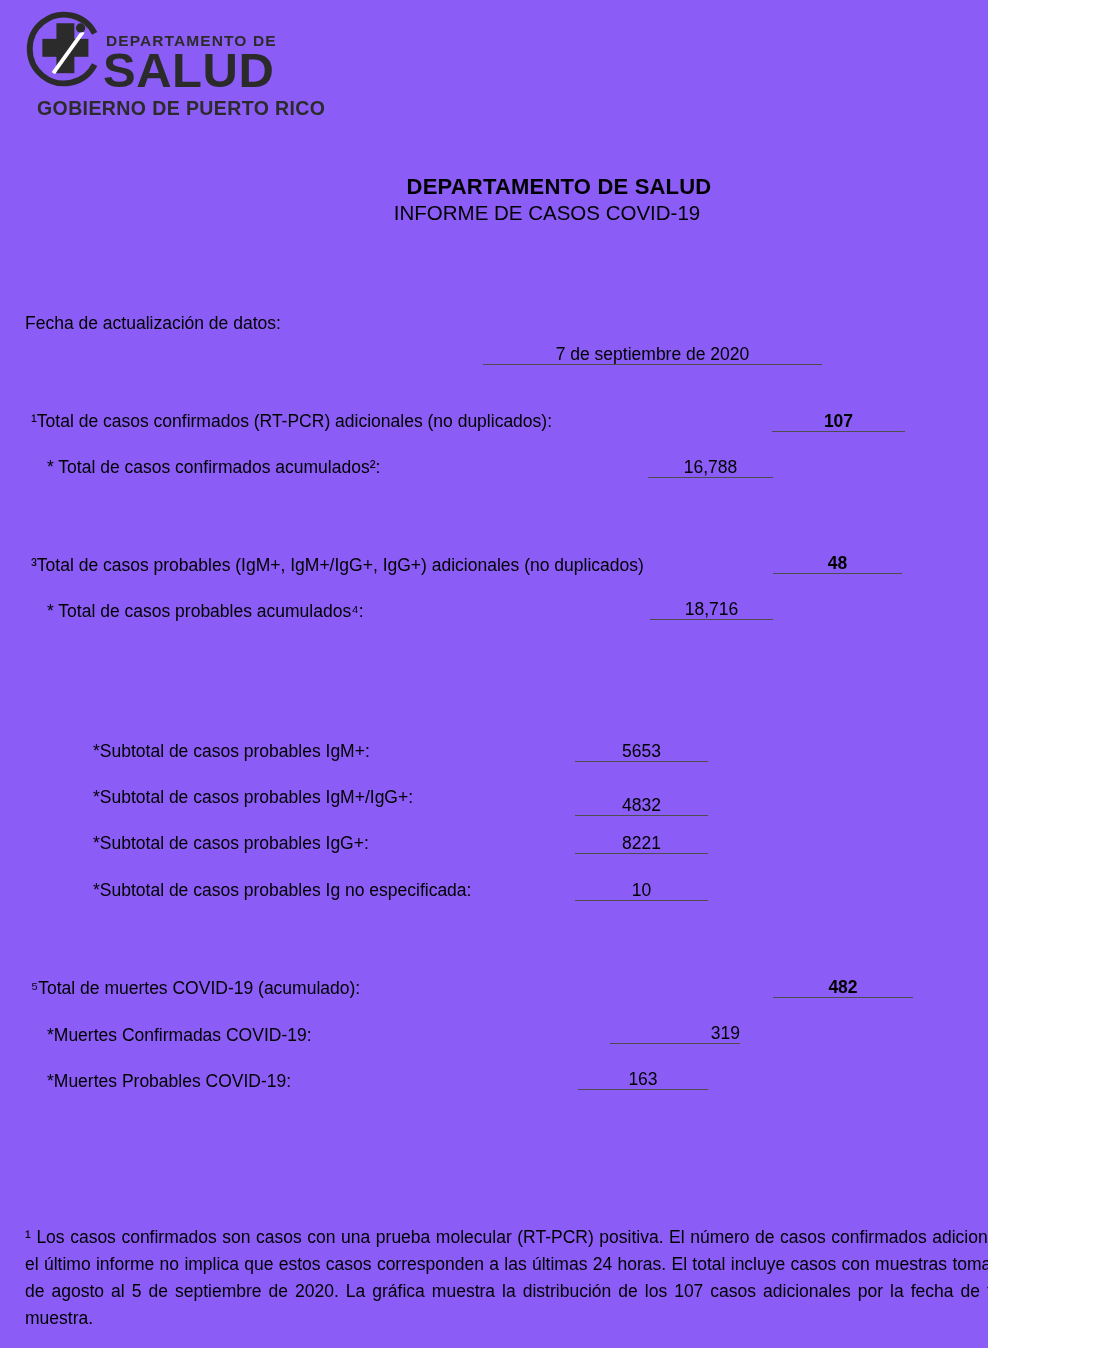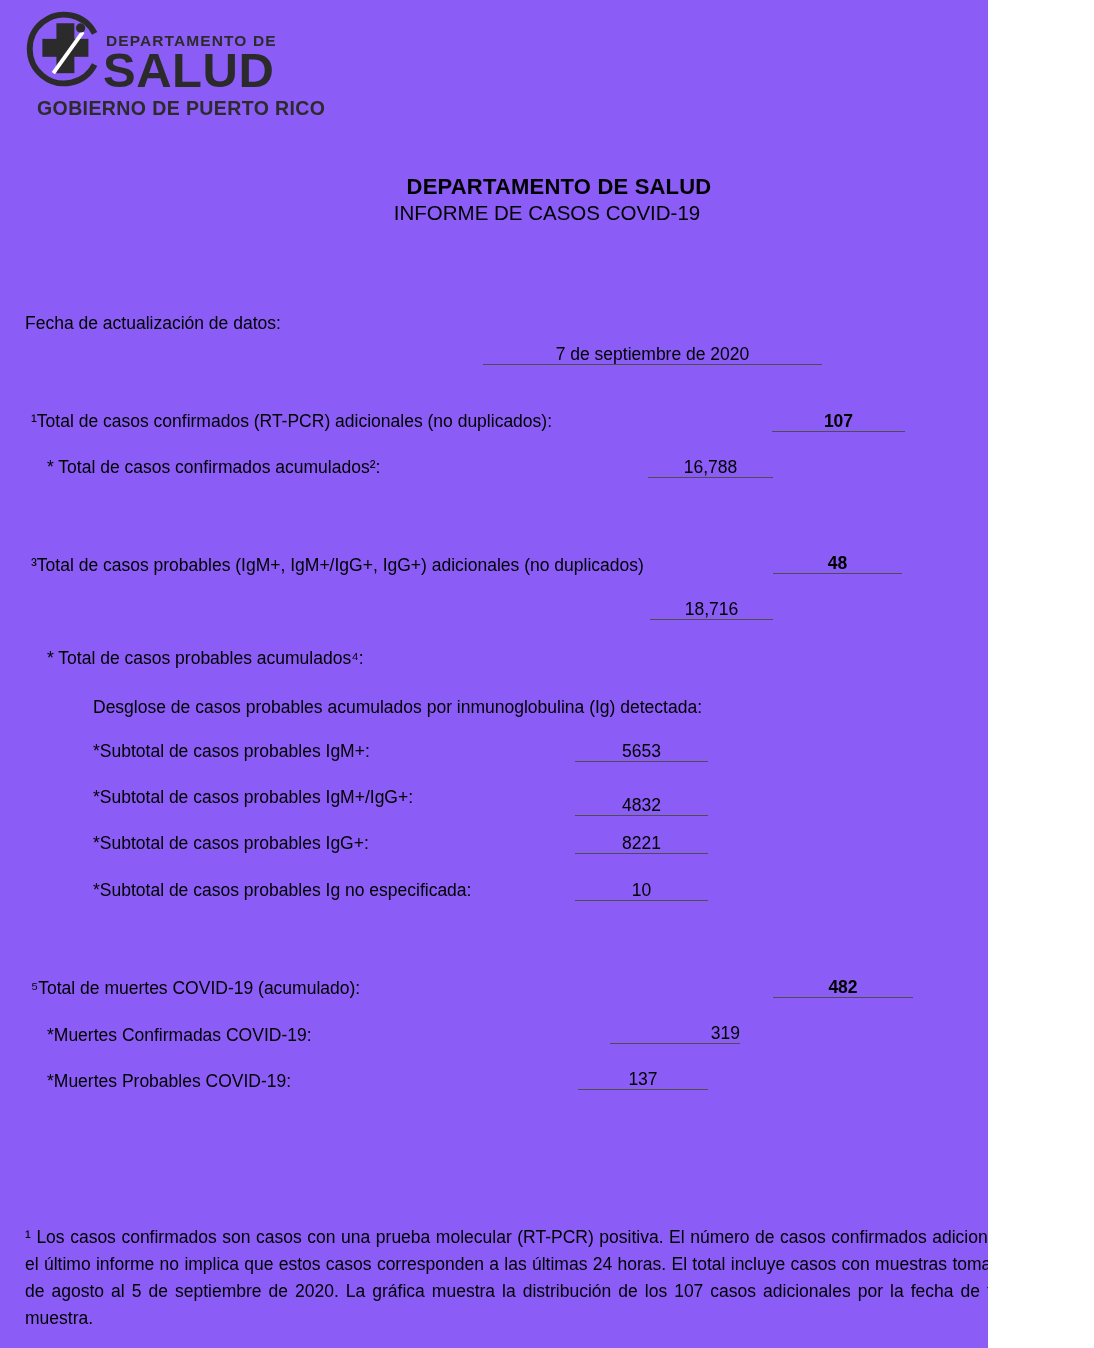--- a/index.html
+++ b/index.html
@@ -92,41 +92,40 @@
 
   <div class="lbl" style="left:31px; top:411px;">¹Total de casos confirmados (RT-PCR) adicionales (no duplicados):</div>
   <div class="val bold" style="left:772px; top:411px; width:133px;">107</div>
 
   <div class="lbl" style="left:47px; top:457px;">* Total de casos confirmados acumulados²:</div>
   <div class="val" style="left:648px; top:457px; width:125px;">16,788</div>
 
   <div class="lbl" style="left:31px; top:555px;">³Total de casos probables (IgM+, IgM+/IgG+, IgG+) adicionales (no duplicados)</div>
   <div class="val bold" style="left:773px; top:553px; width:129px;">48</div>
 
-  <div class="lbl" style="left:47px; top:601px;margin-top:47px;">* Total de casos probables acumulados⁴:</div>
+  <div class="lbl" style="left:47px; top:601px;">* Total de casos probables acumulados⁴:</div>
   <div class="val" style="left:650px; top:599px; width:123px;">18,716</div>
 
-  <div class="lbl" style="left:93px; top:697px;">Desglose de casos probables acumulados por inmunoglobulina (Ig) detectada:</div>
 
   <div class="lbl" style="left:93px; top:741px;">*Subtotal de casos probables IgM+:</div>
   <div class="val" style="left:575px; top:741px; width:133px;">5653</div>
 
   <div class="lbl" style="left:93px; top:787px;">*Subtotal de casos probables IgM+/IgG+:</div>
   <div class="val" style="left:575px; top:787px; width:133px;margin-top:8px;">4832</div>
 
   <div class="lbl" style="left:93px; top:833px;">*Subtotal de casos probables IgG+:</div>
   <div class="val" style="left:575px; top:833px; width:133px;">8221</div>
 
   <div class="lbl" style="left:93px; top:880px;">*Subtotal de casos probables Ig no especificada:</div>
   <div class="val" style="left:575px; top:880px; width:133px;">10</div>
 
   <div class="lbl" style="left:31px; top:978px;">⁵Total de muertes COVID-19 (acumulado):</div>
   <div class="val bold" style="left:773px; top:977px; width:140px;">482</div>
 
   <div class="lbl" style="left:47px; top:1025px;">*Muertes Confirmadas COVID-19:</div>
   <div class="val" style="left:610px; top:1023px; width:130px;text-align:right;">319</div>
 
   <div class="lbl" style="left:47px; top:1071px;">*Muertes Probables COVID-19:</div>
-  <div class="val" style="left:578px; top:1069px; width:130px;">137</div>
+  <div class="val" style="left:578px; top:1069px; width:130px;">163</div>
 
   <div class="footnote">¹ Los casos confirmados son casos con una prueba molecular (RT-PCR) positiva. El número de casos confirmados adicionales desde el último informe no implica que estos casos corresponden a las últimas 24 horas. El total incluye casos con muestras tomadas del 24 de agosto al 5 de septiembre de 2020. La gráfica muestra la distribución de los 107 casos adicionales por la fecha de toma de la muestra.</div>
 
 </div>
 
 </body></html>

